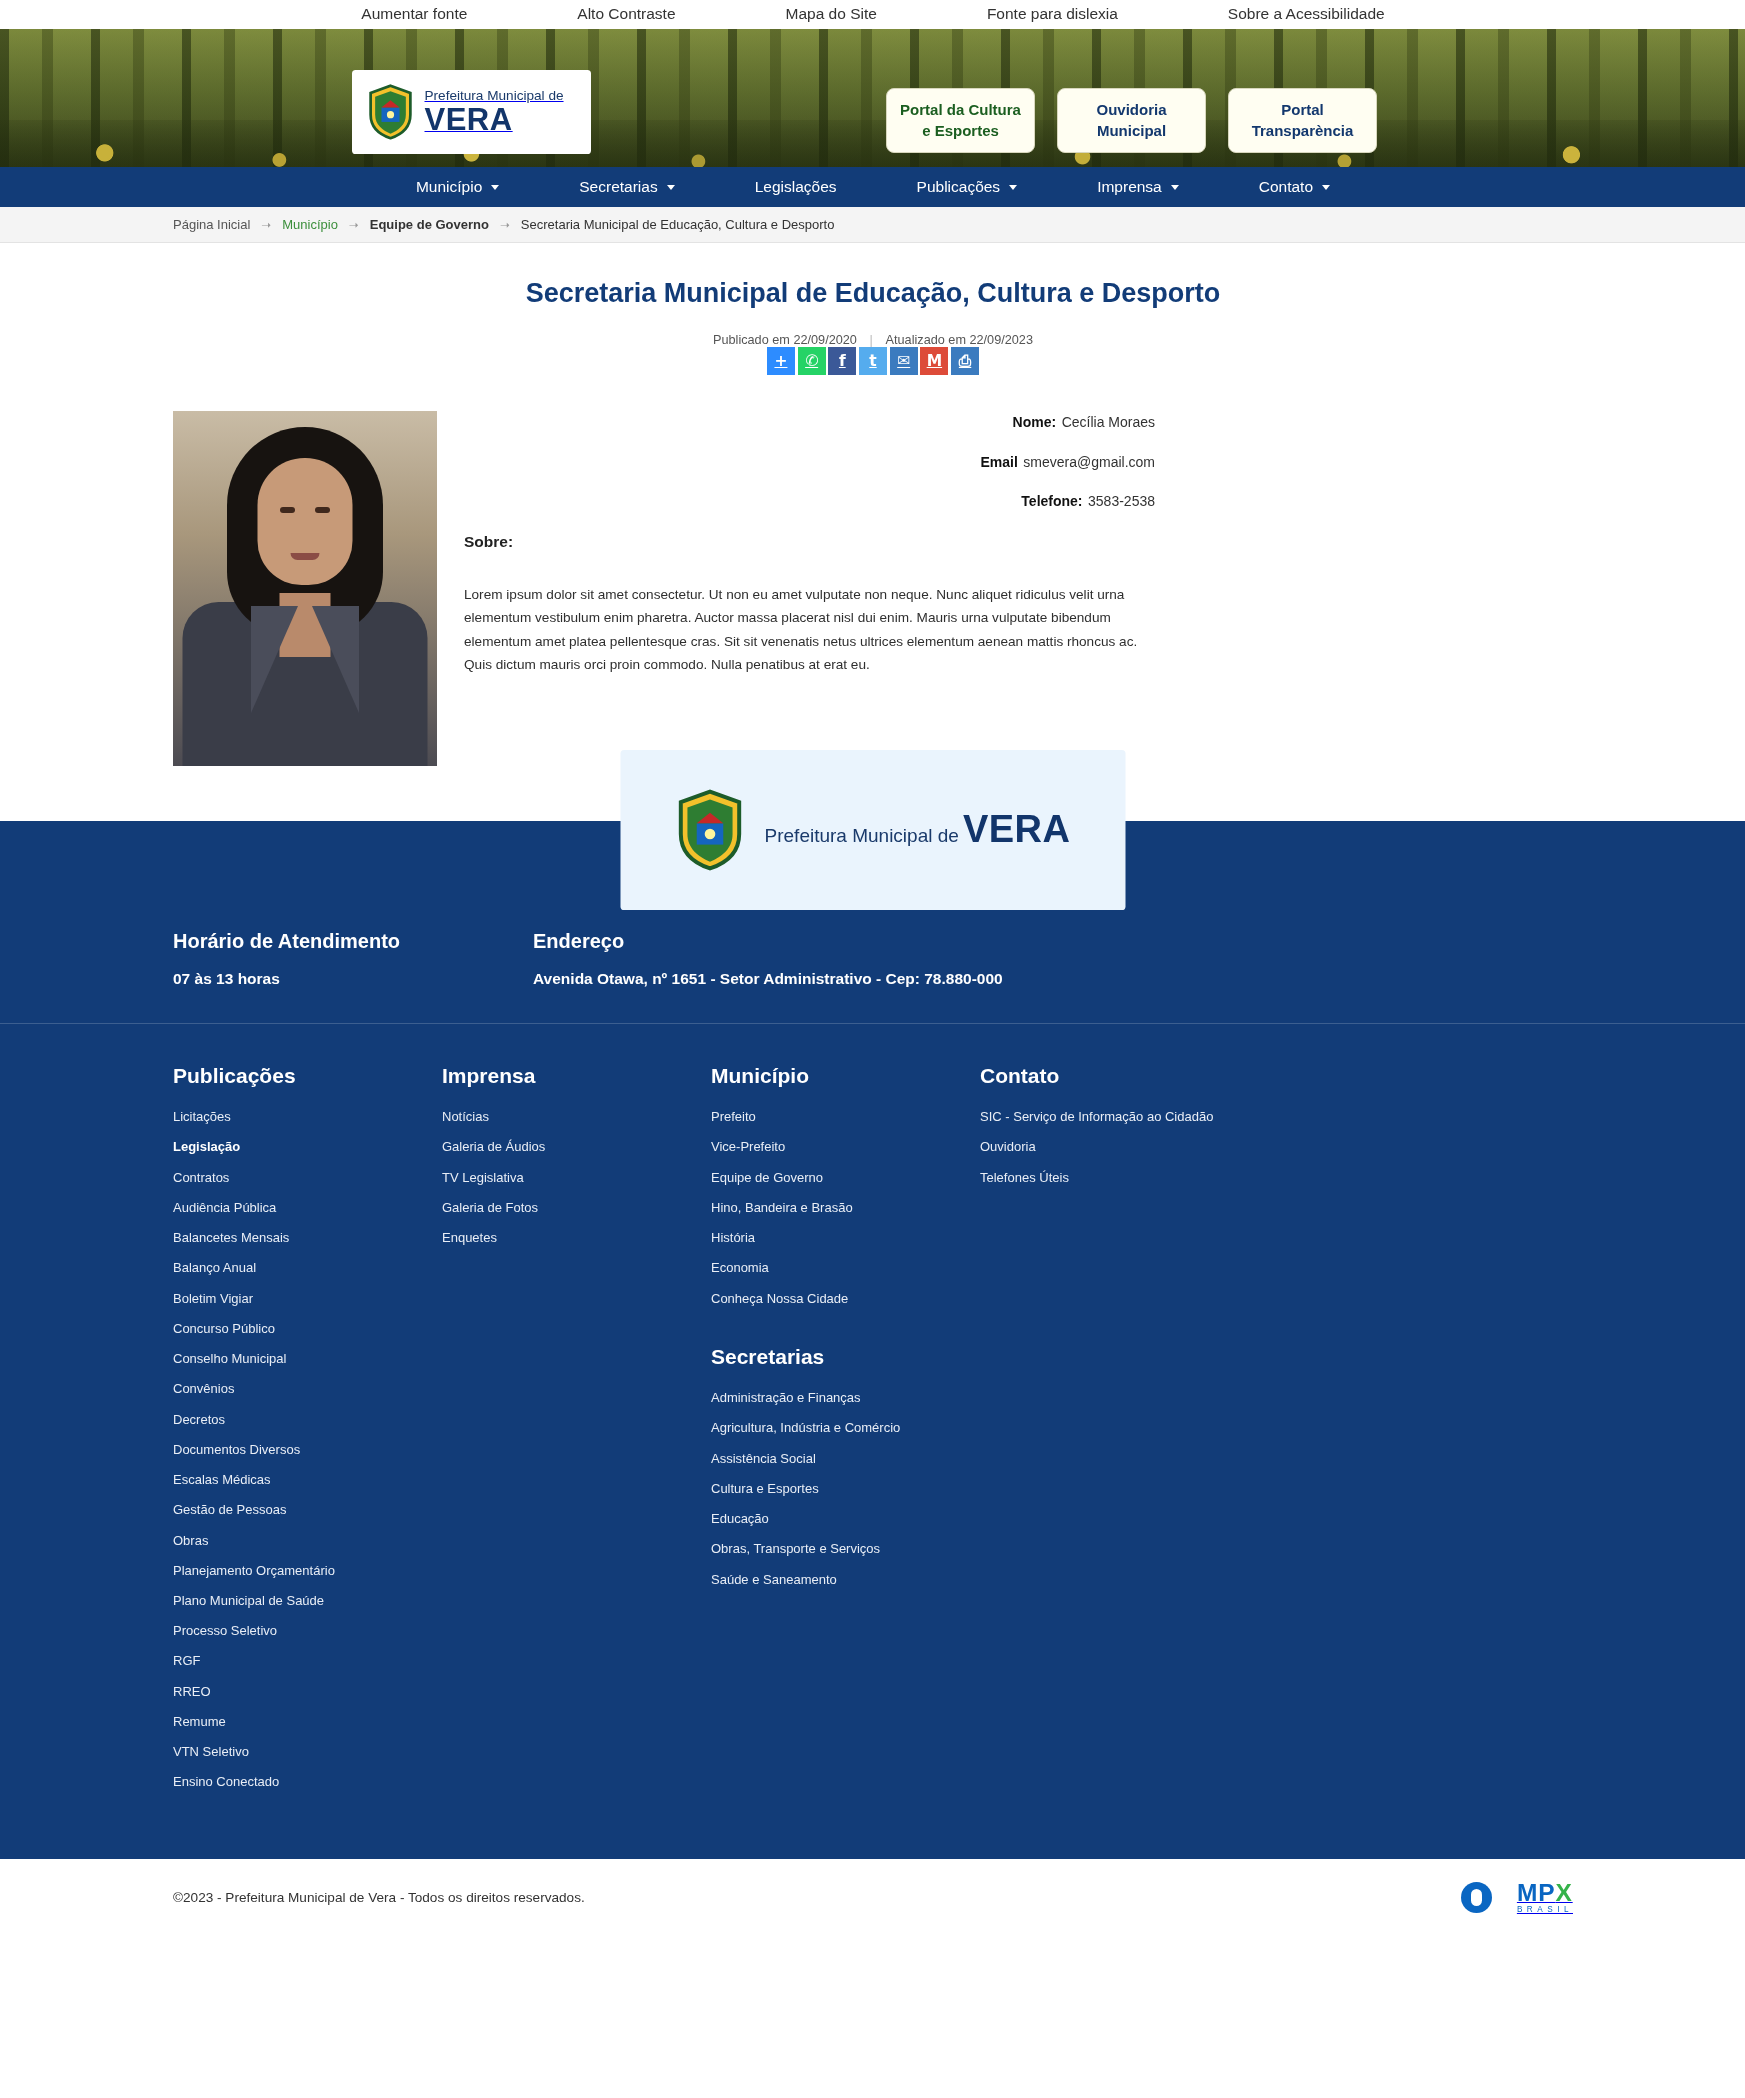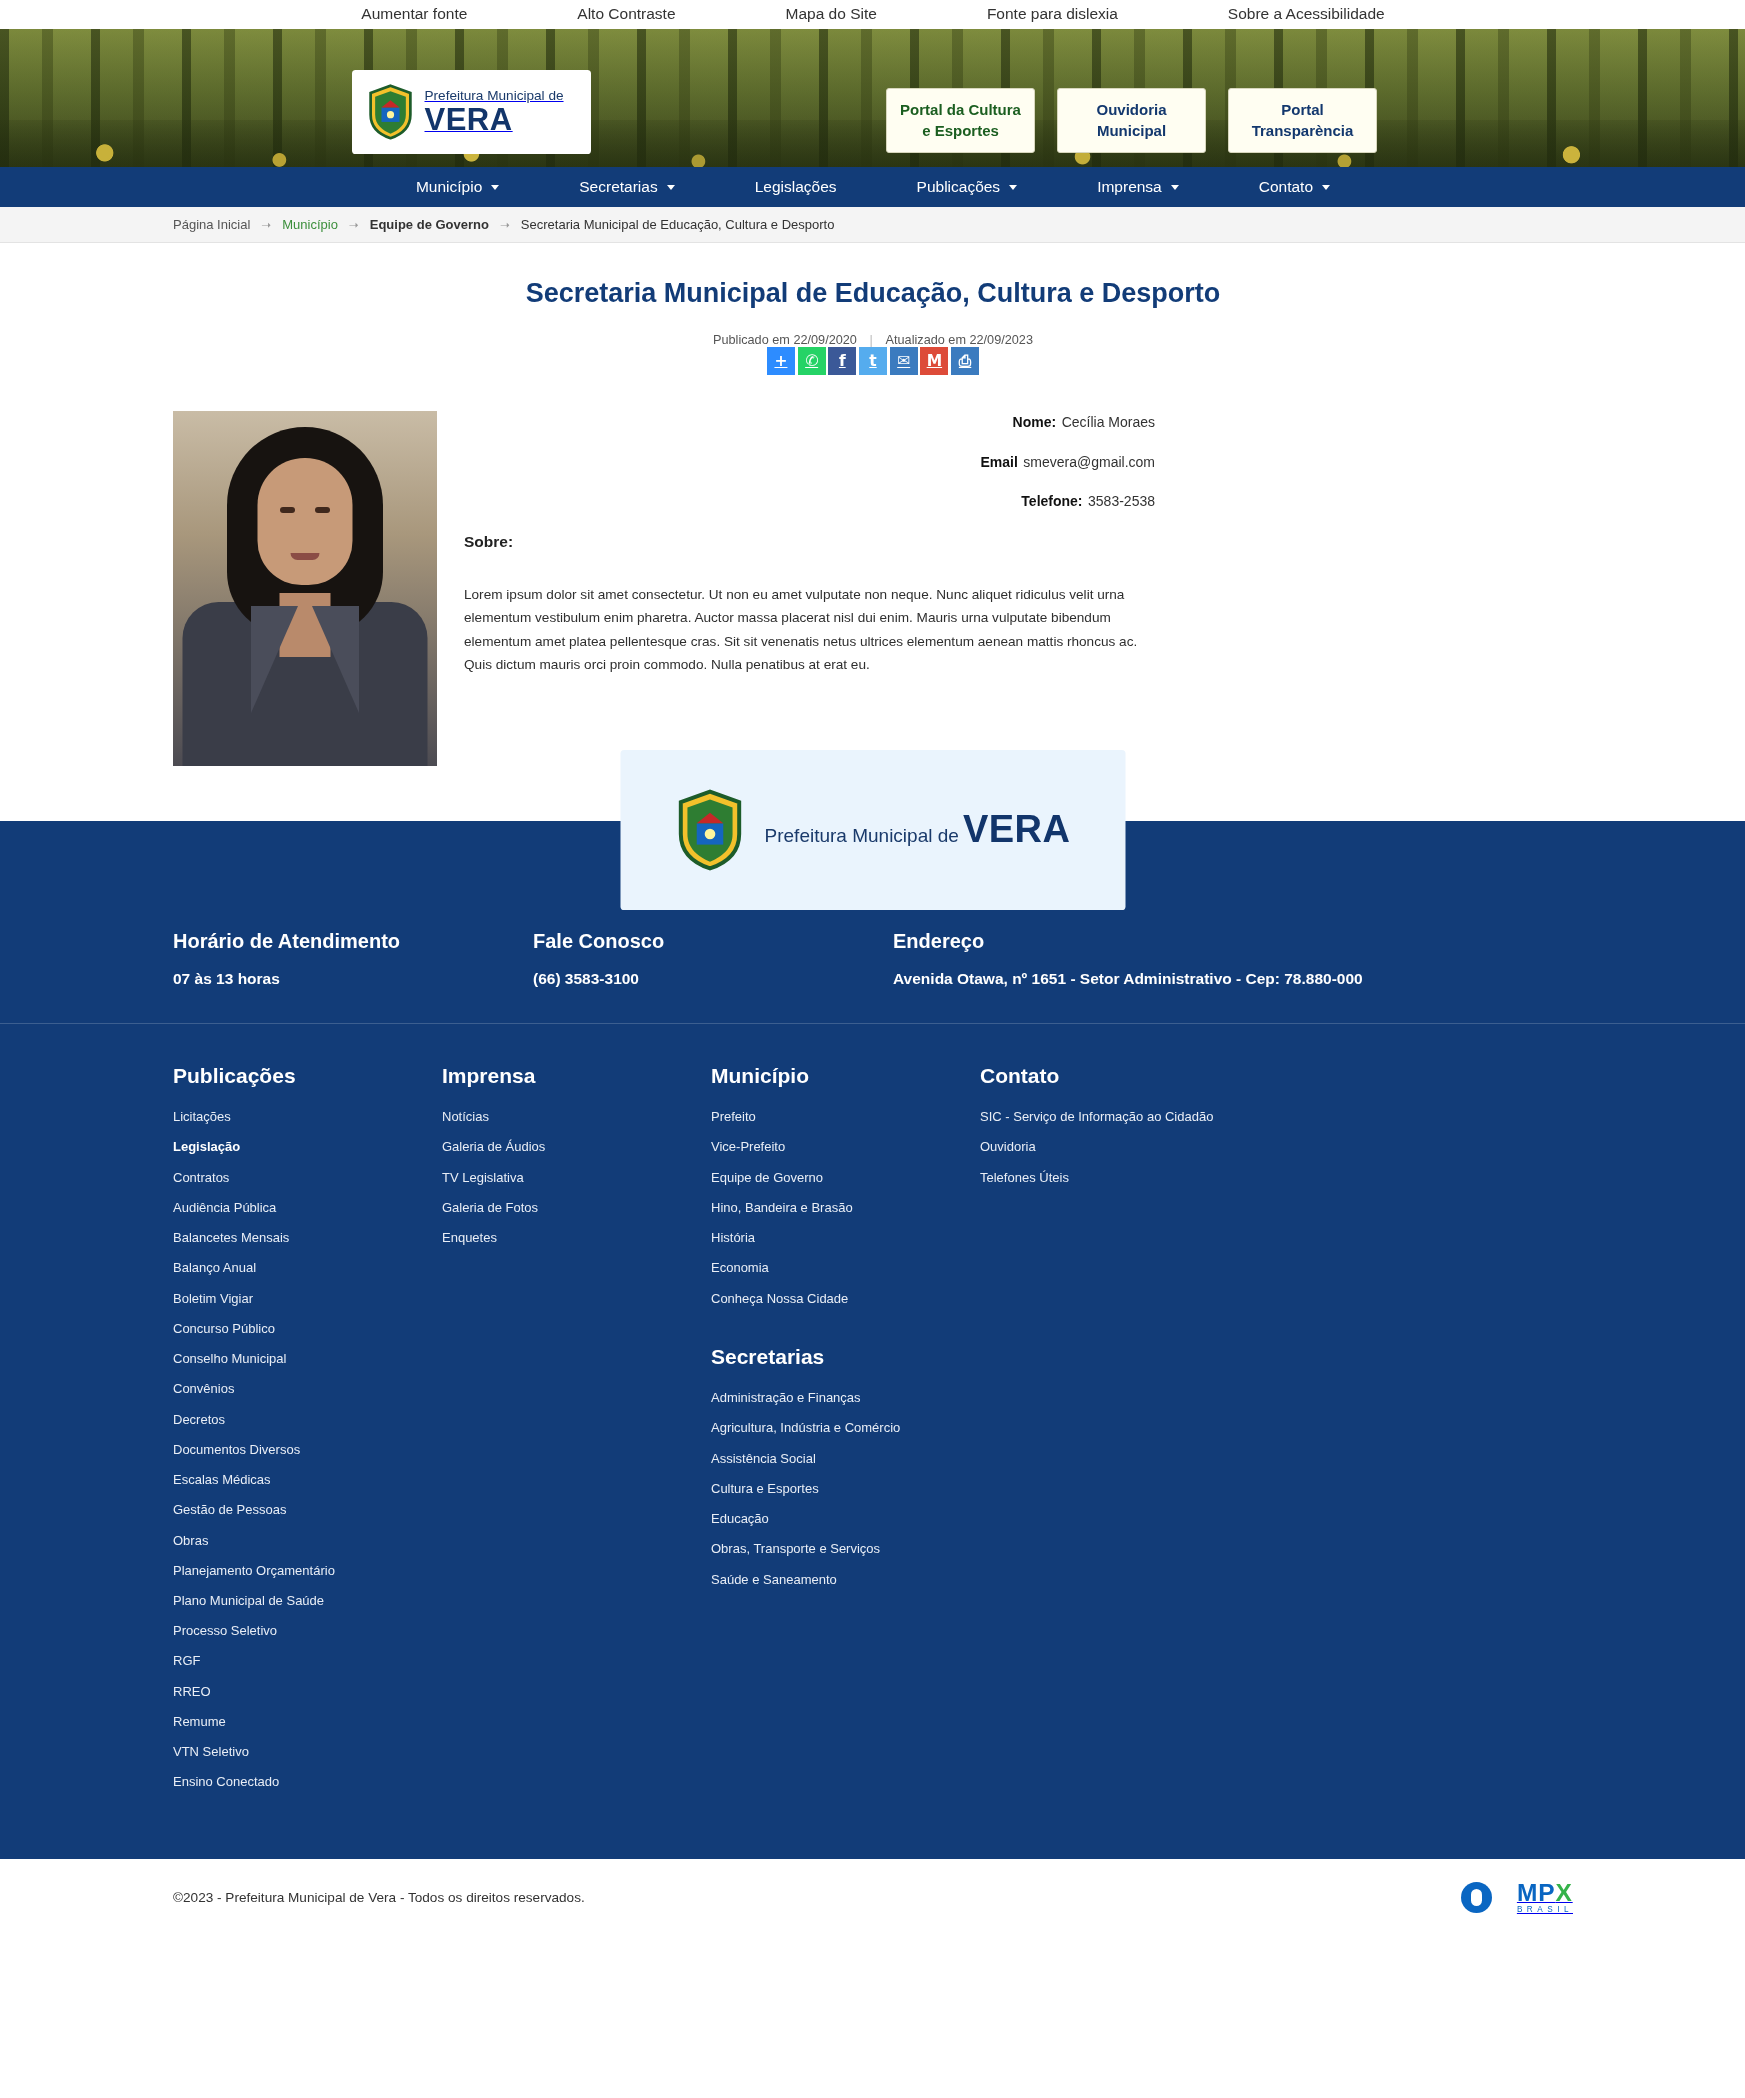--- a/index.html
+++ b/index.html
@@ -97,21 +97,21 @@
   .hero-buttons {
     position: absolute;
     top: 59px;
     left: 886px;
     display: flex;
     gap: 22px;
   }
   .hero-btn {
     background: #fffef2;
     border: 0.9px solid #d8d7bd;
-    border-radius: 3px;
+    border-radius: 8px;
     width: 149px;
     height: 65px;
     display: flex;
     align-items: center;
     justify-content: center;
     text-align: center;
     font-size: 15px;
     font-weight: bold;
     color: #1b5e20;
     line-height: 1.35;
@@ -545,24 +545,20 @@
       <span class="small">Prefeitura Municipal de</span>
       <span class="big">VERA</span>
     </span>
   </div>
 
   <div class="footer-info">
     <div class="fi-col h">
       <div class="fi-title">Horário de Atendimento</div>
       <div class="fi-text">07 às 13 horas</div>
     </div>
-    <div class="fi-col f">
-      <div class="fi-title">Fale Conosco</div>
-      <div class="fi-text">(66) 3583-3100</div>
-    </div>
     <div class="fi-col e">
       <div class="fi-title">Endereço</div>
       <div class="fi-text">Avenida Otawa, nº 1651 - Setor Administrativo - Cep: 78.880-000</div>
     </div>
   </div>
 
   <div class="footer-sep"></div>
 
   <div class="footer-links">
 

